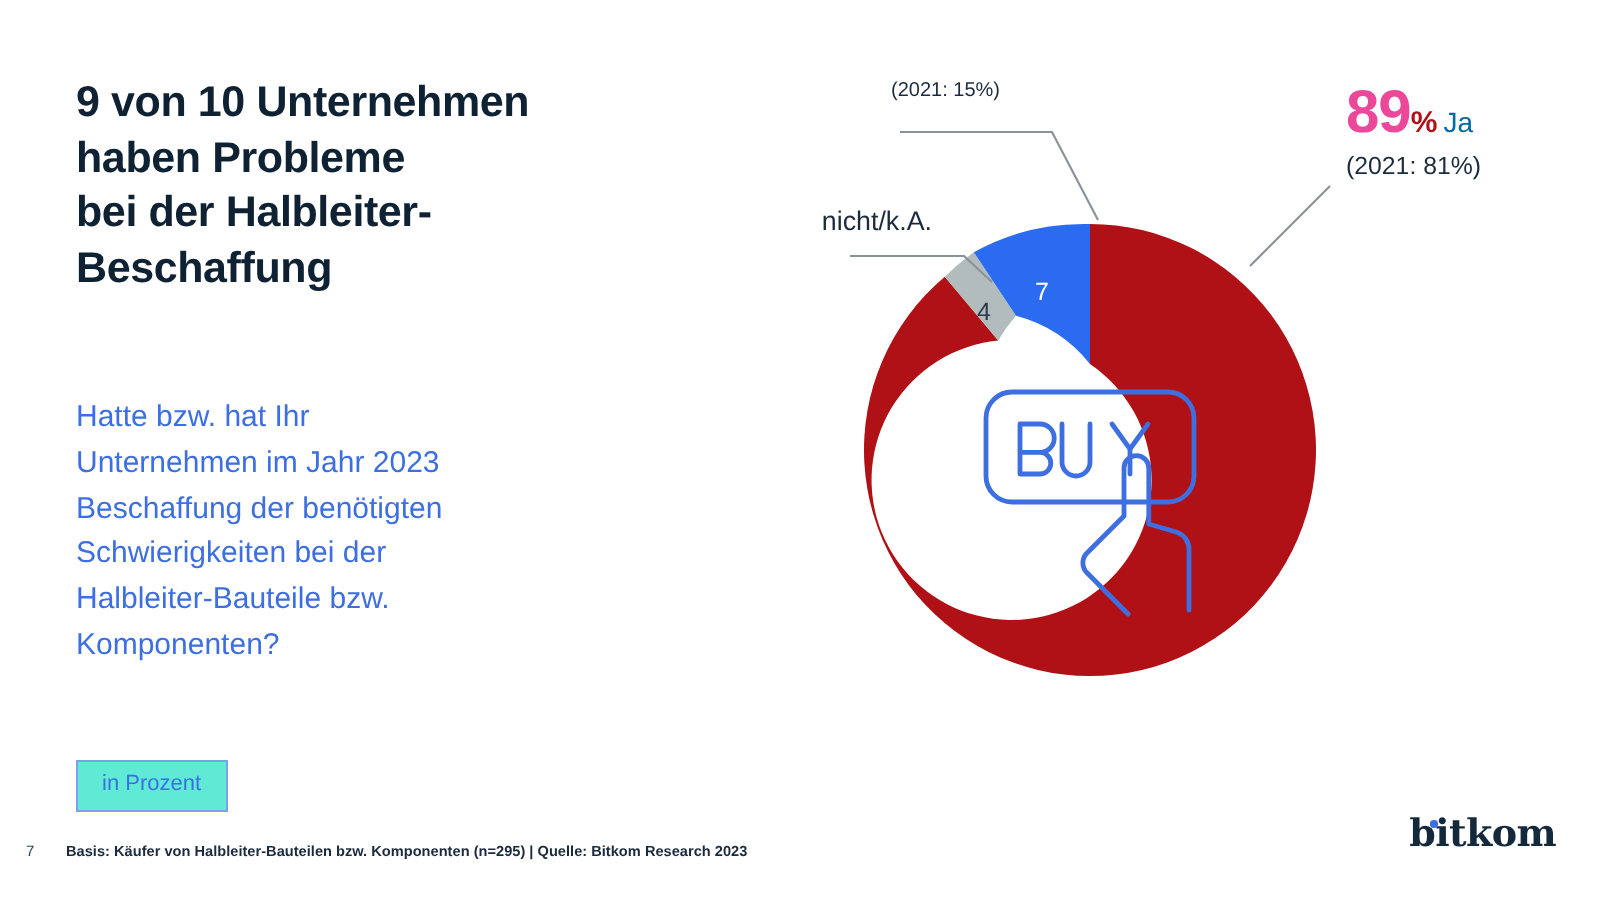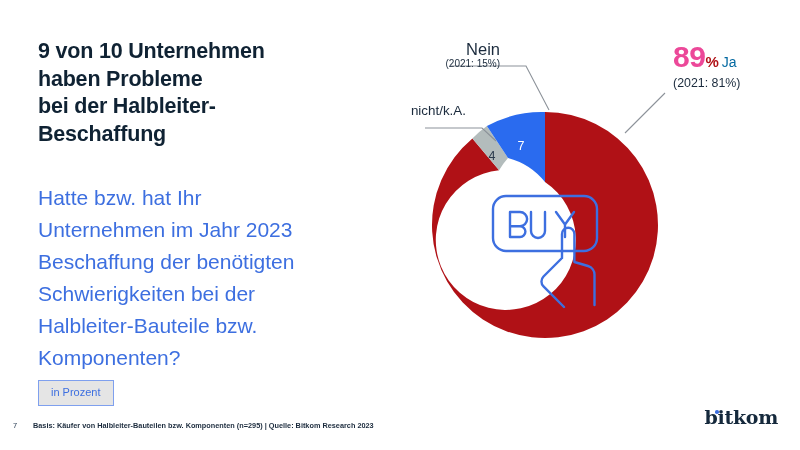--- a/index.html
+++ b/index.html
@@ -32,38 +32,38 @@
     font-weight: bold;
     line-height: 1.29;
     letter-spacing: -0.2px;
     color: #0f2233;
   }
   .headline .hl-line { display: block; white-space: pre; }
 
   .subhead {
     position: absolute;
     left: 38px;
-    top: 182px;
+    top: 198px;
     width: 300px;
-    font-size: 21px;
+    font-size: 15px;
     line-height: 1.52;
     color: #3d6fe0;
   }
   .subhead .sh-line { display: block; white-space: pre; }
 
   .unit-badge {
     position: absolute;
     left: 38px;
     top: 380px;
     border: 1.2px solid #7fa0ee;
     color: #3d6fe0;
     font-size: 11px;
     padding: 6px 12px 7px 12px;
     line-height: 1;
-    background: #e5e5e5;
+    background: #5eead4;
   }
 
   
   .page-number {
     position: absolute;
     left: 13px;
     top: 421px;
     font-size: 7.5px;
     color: #2b3f55;
   }
@@ -268,21 +268,20 @@
                  A 9 9 0 0 1 264.5 275
                  L 264.5 305
                  M 232 258
                  L 213.5 276.5
                  A 7 7 0 0 0 213.5 286.4
                  L 234 307"></path>
       </g>
     </svg>
 
     <div class="callout cal-nein">
-      <div class="cal-title">Nein</div>
       <div class="cal-sub">(2021: 15%)</div>
     </div>
 
     <div class="callout cal-weiss">
       <span class="cw-line">nicht/k.A.</span>
     </div>
 
     <div class="callout cal-ja">
       <div class="ja-main">
         <span class="ja-pct-num">89</span><span class="ja-pct-sign">%</span><span class="ja-word">Ja</span>

